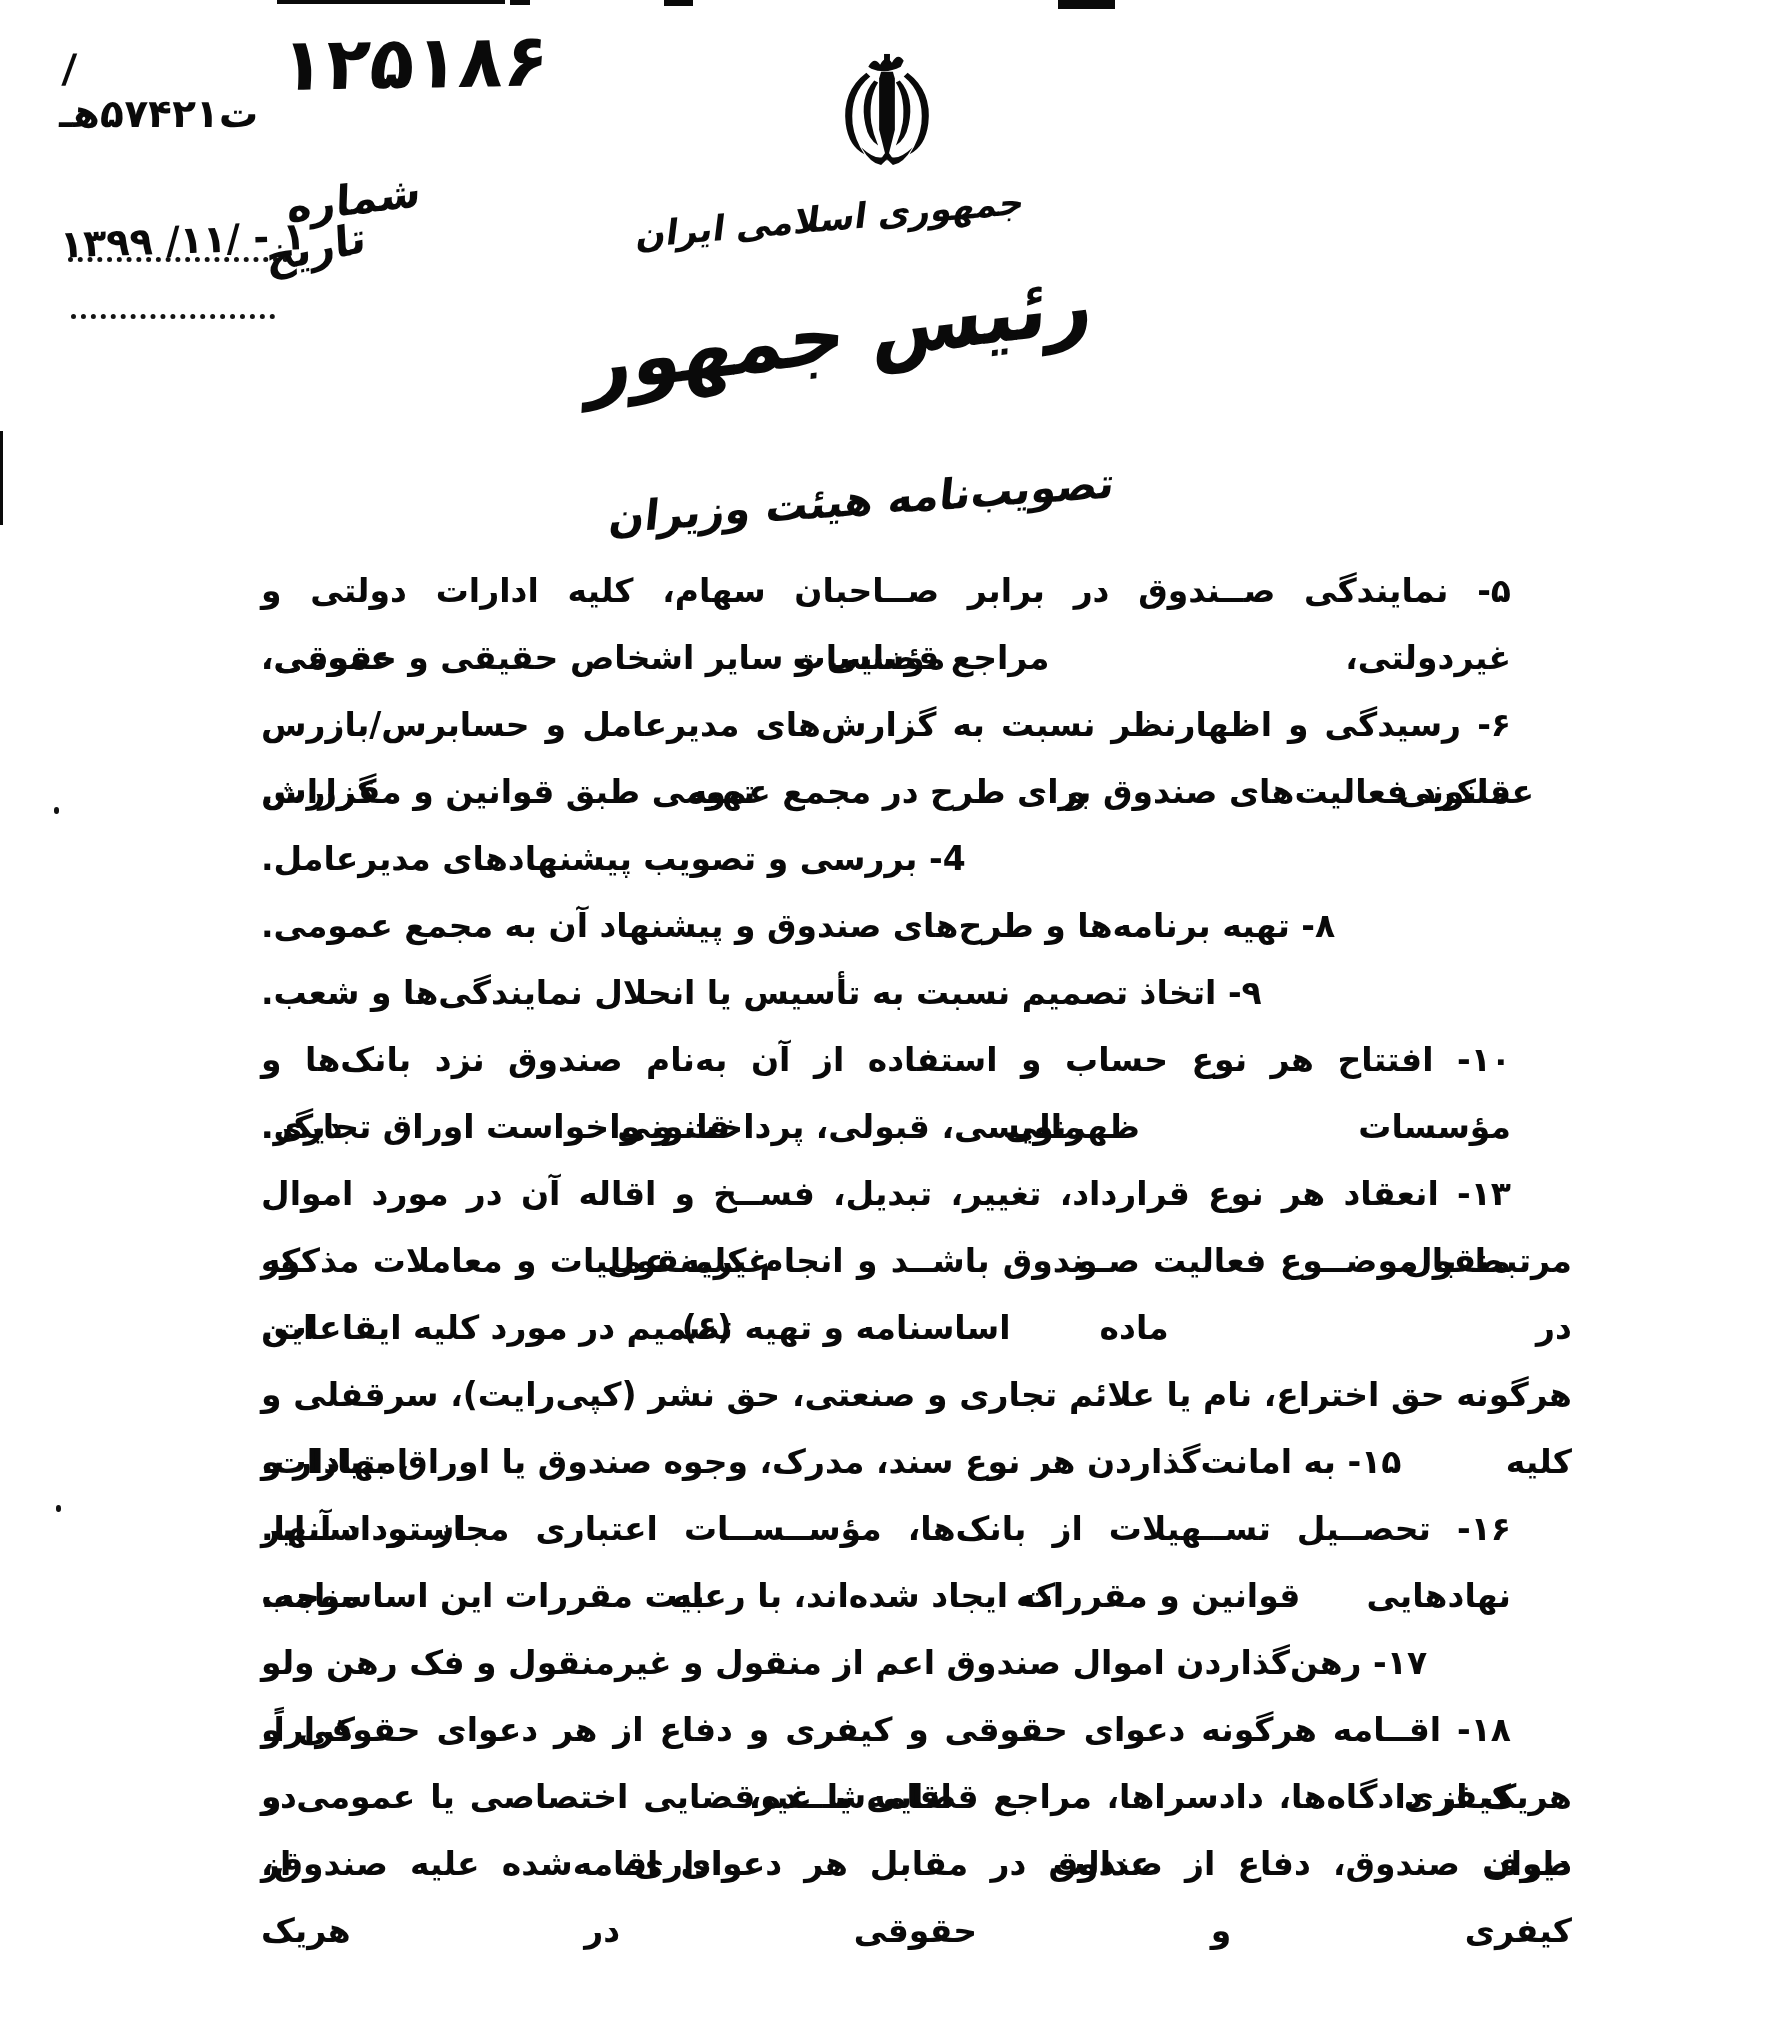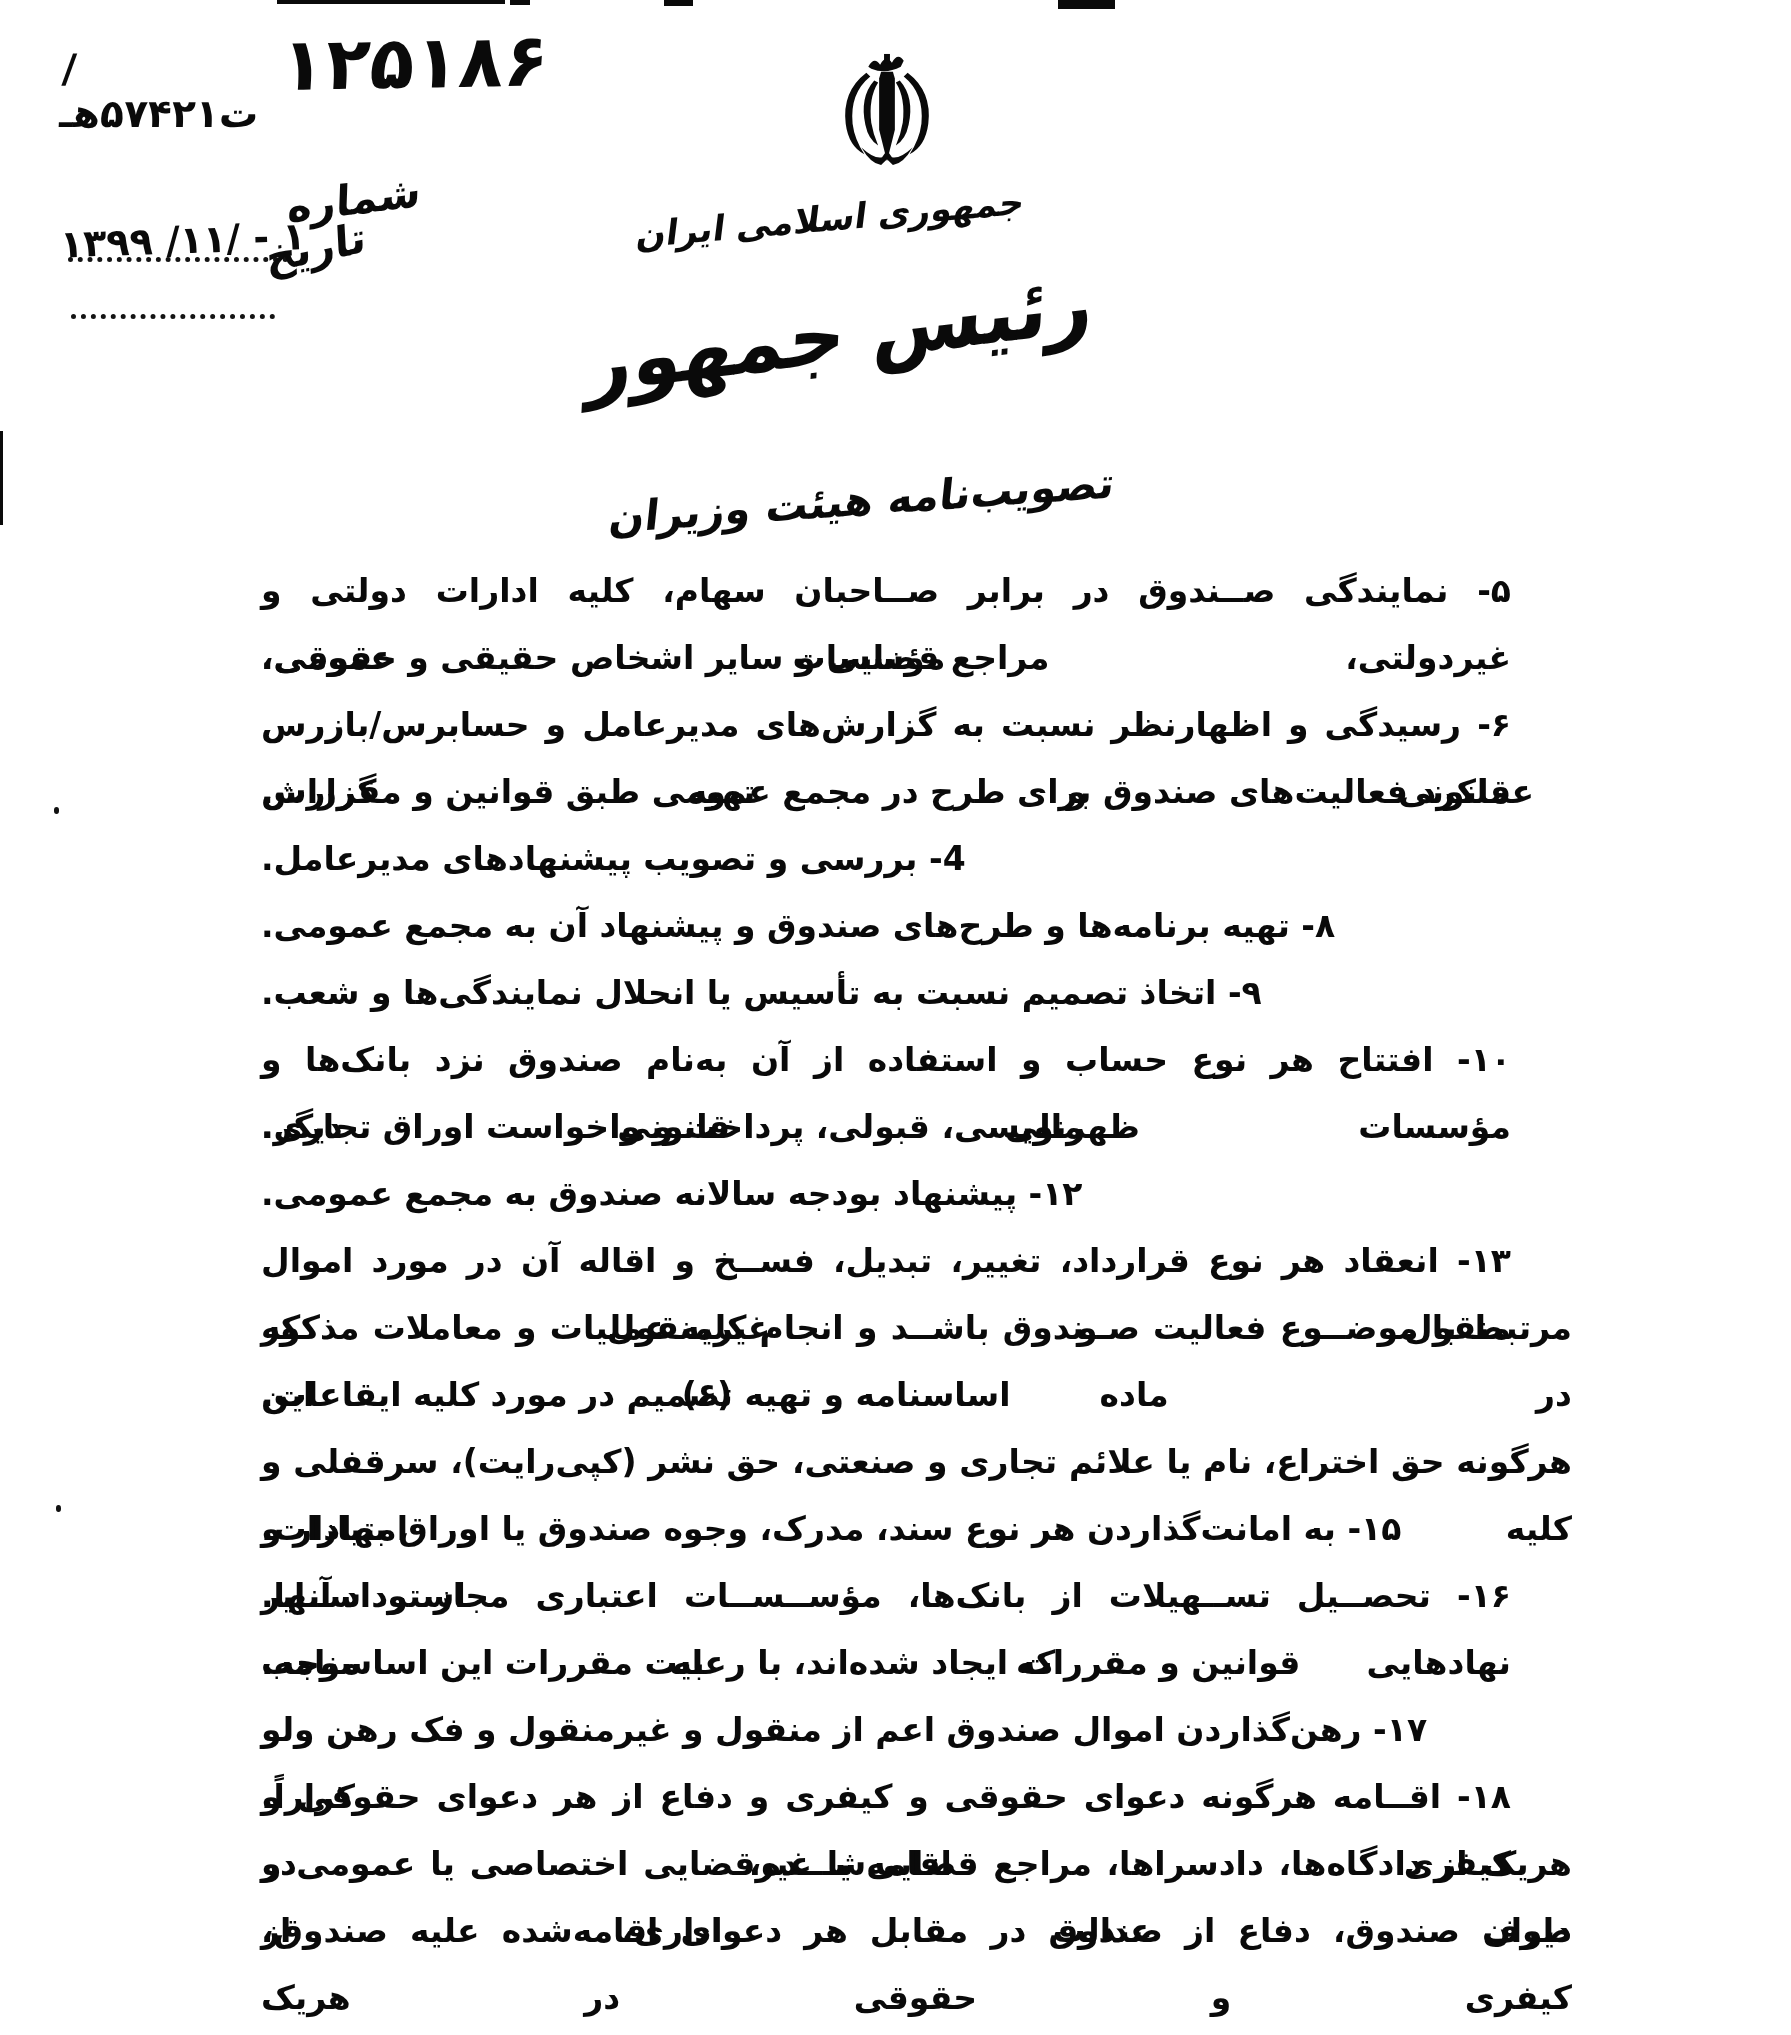--- a/index.html
+++ b/index.html
@@ -107,21 +107,20 @@
   <div id="body-text">
     <div class="bline ind just">۵- نمایندگی صــندوق در برابر صــاحبان سهام، کلیه ادارات دولتی و غیردولتی، مؤسسات عمومی،</div>
     <div class="bline nat">مراجع قضایی و سایر اشخاص حقیقی و حقوقی.</div>
     <div class="bline ind just">۶- رسیدگی و اظهارنظر نسبت به گزارش‌های مدیرعامل و حسابرس/بازرس قانونی و تهیه گزارش</div>
     <div class="bline nat">عملکرد فعالیت‌های صندوق برای طرح در مجمع عمومی طبق قوانین و مقررات.</div>
     <div class="bline ind nat">4- بررسی و تصویب پیشنهادهای مدیرعامل.</div>
     <div class="bline ind nat">۸- تهیه برنامه‌ها و طرح‌های صندوق و پیشنهاد آن به مجمع عمومی.</div>
     <div class="bline ind nat">۹- اتخاذ تصمیم نسبت به تأسیس یا انحلال نمایندگی‌ها و شعب.</div>
     <div class="bline ind just">۱۰- افتتاح هر نوع حساب و استفاده از آن به‌نام صندوق نزد بانک‌ها و مؤسسات مالی قانونی دیگر.</div>
     <div class="bline nat">ظهرنویسی، قبولی، پرداخت و واخواست اوراق تجاری.</div>
-    <div class="bline ind nat">۱۲- پیشنهاد بودجه سالانه صندوق به مجمع عمومی.</div>
     <div class="bline ind just">۱۳- انعقاد هر نوع قرارداد، تغییر، تبدیل، فســخ و اقاله آن در مورد اموال منقول و غیرمنقول که</div>
     <div class="bline just">مرتبط با موضــوع فعالیت صــندوق باشــد و انجام کلیه عملیات و معاملات مذکور در ماده (۶) این</div>
     <div class="bline nat">اساسنامه و تهیه تصمیم در مورد کلیه ایقاعات.</div>
     <div class="bline just">هرگونه حق اختراع، نام یا علائم تجاری و صنعتی، حق نشر (کپی‌رایت)، سرقفلی و کلیه امتیازات.</div>
     <div class="bline ind nat">۱۵- به امانت‌گذاردن هر نوع سند، مدرک، وجوه صندوق یا اوراق بهادار و استرداد آنها.</div>
     <div class="bline ind just">۱۶- تحصــیل تســهیلات از بانک‌ها، مؤســســات اعتباری مجاز و ســایر نهادهایی که به موجب</div>
     <div class="bline nat">قوانین و مقررات ایجاد شده‌اند، با رعایت مقررات این اساسنامه.</div>
     <div class="bline ind nat">۱۷- رهن‌گذاردن اموال صندوق اعم از منقول و غیرمنقول و فک رهن ولو کراراً.</div>
     <div class="bline ind just">۱۸- اقــامه هرگونه دعوای حقوقی و کیفری و دفاع از هر دعوای حقوقی و کیفری اقامه‌شـــده، در</div>
     <div class="bline just">هریک از دادگاه‌ها، دادسراها، مراجع قضایی یا غیرقضایی اختصاصی یا عمومی و دیوان عدالت اداری، از</div>

